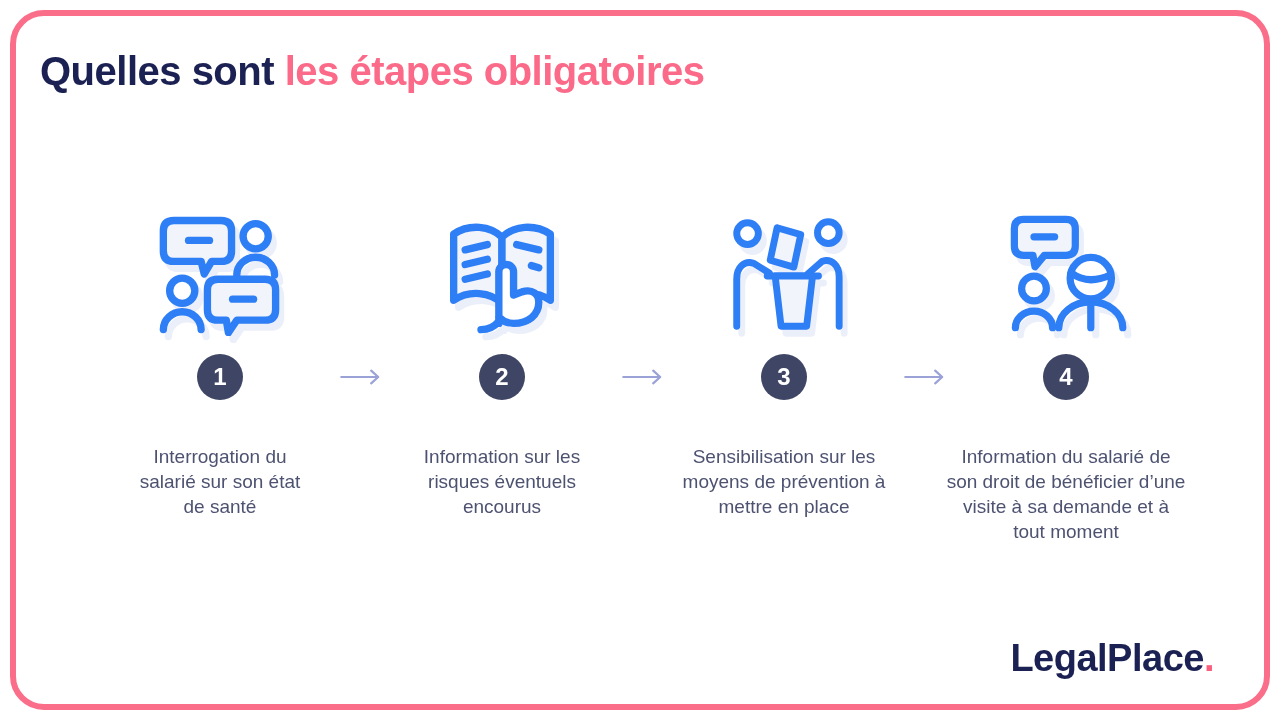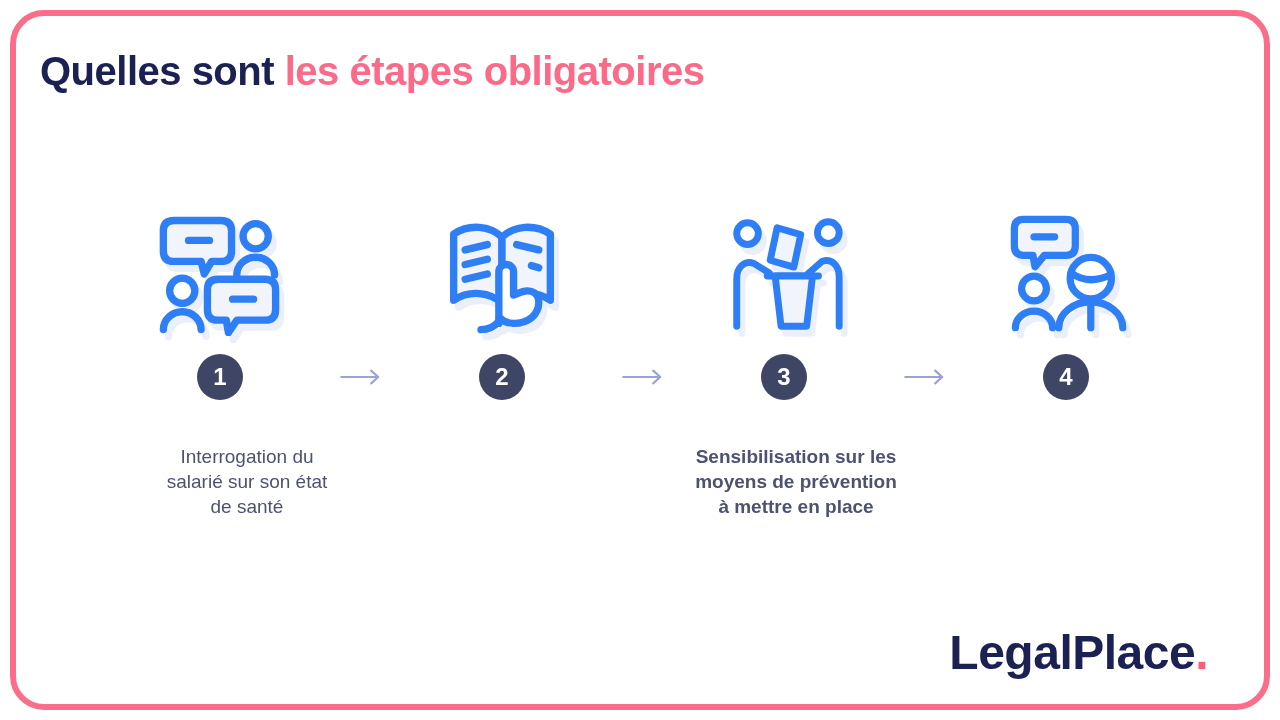--- a/index.html
+++ b/index.html
@@ -36,36 +36,36 @@
   .cell{display:flex;align-items:center;justify-content:center;}
   .cell.icon svg{filter:drop-shadow(5px 7px 0 rgba(210,220,243,0.45));}
   .badge{
     width:46px;height:46px;border-radius:50%;
     background:var(--circle-slate,#3f4564);
     color:#ffffff;
     font-size:24px;font-weight:700;
     display:flex;align-items:center;justify-content:center;
   }
   .cell.arrow{overflow:visible;}
-  .cell.label{align-items:flex-start;justify-content:flex-end;}
+  .cell.label{align-items:flex-start;}
   .cell.label p{
     margin:44px 0 0;
     text-align:center;
     font-size:19px;
     line-height:25px;
     color:var(--step-text,#4d5271);
   }
   .label-1 p{max-width:186px;}
   .label-2 p{max-width:206px;}
-  .label-3 p{max-width:216px;font-weight:bold;}
+  .label-3 p{max-width:216px;}
   .label-4 p{max-width:250px;}
   .logo{
     position:absolute;
-    right:72px;bottom:40px;
-    font-size:48px;font-weight:700;
+    right:66px;bottom:40px;
+    font-size:38px;font-weight:700;
     letter-spacing:-0.5px;
     color:var(--navy,#1b2152);
   }
   .logo .dot{color:var(--logo-dot-pink,#fb5d7d);}
 </style>
 </head>
 <body>
 
 <div class="frame"></div>
 
@@ -160,19 +160,25 @@
       </g>
     </svg>
   </div>
   <div class="cell num" style="grid-area:2/7">
     <div class="badge">4</div>
   </div>
 
   <div class="cell label label-1" style="grid-area:3/1">
     <p>Interrogation du salarié sur son état de santé</p>
   </div>
+  <div class="cell label label-2" style="grid-area:3/3">
+    <p>Information sur les risques éventuels encourus</p>
+  </div>
   <div class="cell label label-3" style="grid-area:3/5">
     <p>Sensibilisation sur les moyens de prévention à mettre en place</p>
+  </div>
+  <div class="cell label label-4" style="grid-area:3/7">
+    <p>Information du salarié de son droit de bénéficier d’une visite à sa demande et à tout moment</p>
   </div>
 
 </div>
 
 <div class="logo"><span>LegalPlace</span><span class="dot">.</span></div>
 
 </body></html>

